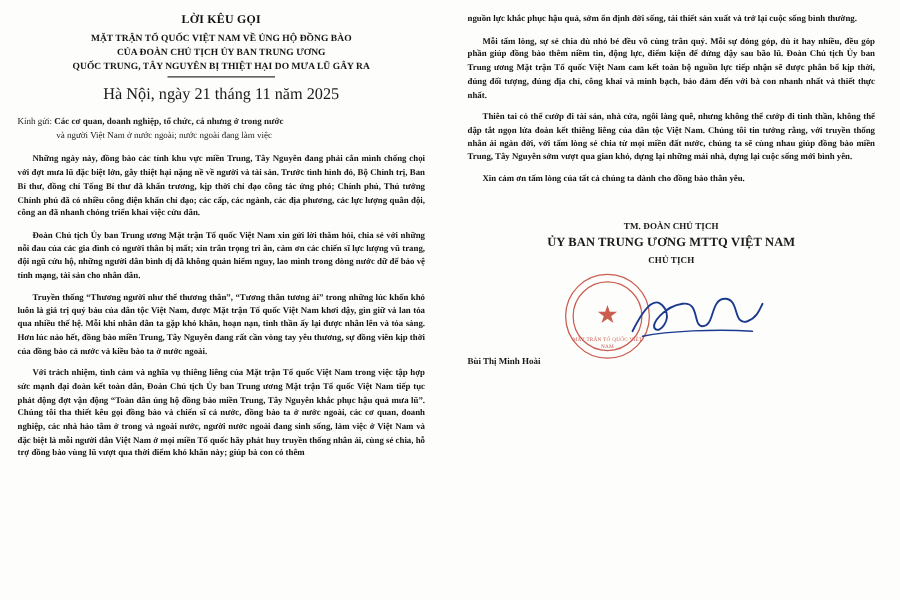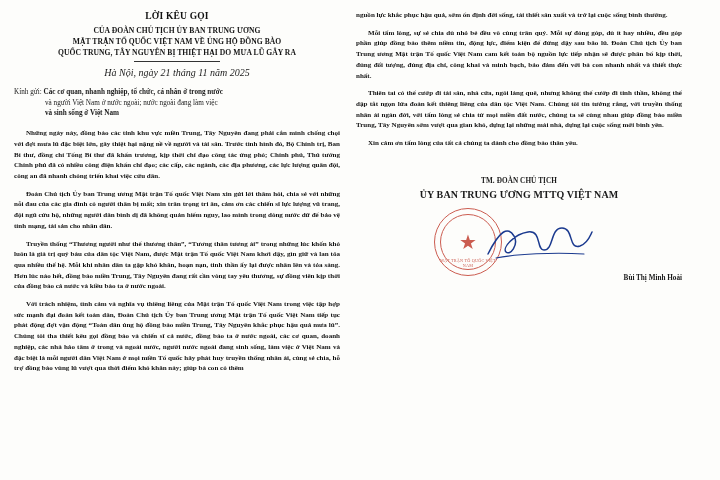--- a/index.html
+++ b/index.html
@@ -15,21 +15,21 @@
     overflow: hidden;
   }
   .page {
     position: relative;
     width: 720px;
     height: 480px;
     background: #fdfdfb;
     box-sizing: border-box;
     padding: 10px 14px 8px 14px;
     display: flex;
-    gap: 10px;
+    gap: 28px;
   }
   .col {
     width: 326px;
     position: relative;
   }
   .col.left { padding-right: 4px; }
   .col.right { padding-left: 2px; }
 
   
   .header {
@@ -51,22 +51,21 @@
     letter-spacing: 0.05px;
   }
   .rule {
     width: 86px;
     height: 1px;
     background: #333;
     margin: 3px auto 4px auto;
   }
   .dateline {
     text-align: center;
-    font-style: italic;
-    font-size: 10px;
+    font-size: 13px;
     margin: 5px 0 9px 0;
     color: #1b1b1b;
   }
 
   
   .recipient {
     font-size: 7.2px;
     line-height: 1.5;
     margin-bottom: 9px;
   }
@@ -154,63 +153,63 @@
   .signature {
     position: absolute;
     left: 128px;
     top: 18px;
     width: 112px;
     height: 44px;
   }
   .sign-name {
     font-weight: bold;
     font-size: 7.2px;
-    text-align: right;
+    text-align: left;
     margin-top: -2px;
   }
 </style>
 </head>
 <body>
 
 <div class="page">
 
   <div class="col left">
 
     <div class="header">
       <div class="title-main">LỜI KÊU GỌI</div>
+      <div class="title-sub">MẶT TRẬN TỔ QUỐC VIỆT NAM VỀ ỦNG HỘ ĐỒNG BÀO</div>
       <div class="title-sub">CỦA ĐOÀN CHỦ TỊCH ỦY BAN TRUNG ƯƠNG</div>
-      <div class="title-sub">MẶT TRẬN TỔ QUỐC VIỆT NAM VỀ ỦNG HỘ ĐỒNG BÀO</div>
       <div class="title-sub">QUỐC TRUNG, TÂY NGUYÊN BỊ THIỆT HẠI DO MƯA LŨ GÂY RA</div>
       <div class="rule"></div>
     </div>
 
     <div class="dateline">Hà Nội, ngày 21 tháng 11 năm 2025</div>
 
     <div class="recipient">
       <span class="lbl">Kính gửi:</span>
-      <span class="who">Các cơ quan, nhanh nghiệp, tổ chức, cá nhân ở trong nước</span>
+      <span class="who">Các cơ quan, doanh nghiệp, tổ chức, cá nhưng ở trong nước</span>
       <span class="line2">và người Việt Nam ở nước ngoài; nước ngoài đang làm việc</span>
-      <span class="line3">và sinh sống ở Việt Nam</span>
     </div>
 
     <p class="para">Những ngày này, đồng bào các tỉnh khu vực miền Trung, Tây Nguyên đang phải cắn mình chống chọi với đợt mưa lũ đặc biệt lớn, gây thiệt hại nặng nề về người và tài sản. Trước tình hình đó, Bộ Chính trị, Ban Bí thư, đồng chí Tổng Bí thư đã khẩn trương, kịp thời chỉ đạo công tác ứng phó; Chính phủ, Thủ tướng Chính phủ đã có nhiều công điện khẩn chỉ đạo; các cấp, các ngành, các địa phương, các lực lượng quân đội, công an đã nhanh chóng triển khai việc cứu dân.</p>
     <p class="para">Đoàn Chủ tịch Ủy ban Trung ương Mặt trận Tổ quốc Việt Nam xin gửi lời thăm hỏi, chia sẻ với những nỗi đau của các gia đình có người thân bị mất; xin trân trọng tri ân, cảm ơn các chiến sĩ lực lượng vũ trang, đội ngũ cứu hộ, những người dân bình dị đã không quản hiểm nguy, lao mình trong dòng nước dữ để bảo vệ tính mạng, tài sản cho nhân dân.</p>
     <p class="para">Truyền thống “Thương người như thể thương thân”, “Tương thân tương ái” trong những lúc khốn khó luôn là giá trị quý báu của dân tộc Việt Nam, được Mặt trận Tổ quốc Việt Nam khơi dậy, gìn giữ và lan tỏa qua nhiều thế hệ. Mỗi khi nhân dân ta gặp khó khăn, hoạn nạn, tinh thần ấy lại được nhân lên và tỏa sáng. Hơn lúc nào hết, đồng bào miền Trung, Tây Nguyên đang rất cần vòng tay yêu thương, sự đồng viên kịp thời của đồng bào cả nước và kiều bào ta ở nước ngoài.</p>
     <p class="para">Với trách nhiệm, tình cảm và nghĩa vụ thiêng liêng của Mặt trận Tổ quốc Việt Nam trong việc tập hợp sức mạnh đại đoàn kết toàn dân, Đoàn Chủ tịch Ủy ban Trung ương Mặt trận Tổ quốc Việt Nam tiếp tục phát động đợt vận động “Toàn dân ủng hộ đồng bào miền Trung, Tây Nguyên khắc phục hậu quả mưa lũ”. Chúng tôi tha thiết kêu gọi đồng bào và chiến sĩ cả nước, đồng bào ta ở nước ngoài, các cơ quan, doanh nghiệp, các nhà hảo tâm ở trong và ngoài nước, người nước ngoài đang sinh sống, làm việc ở Việt Nam và đặc biệt là mỗi người dân Việt Nam ở mọi miền Tổ quốc hãy phát huy truyền thống nhân ái, cùng sẻ chia, hỗ trợ đồng bào vùng lũ vượt qua thời điểm khó khăn này; giúp bà con có thêm</p>
   </div>
 
   <div class="col right">
     <p class="para noindent">nguồn lực khắc phục hậu quả, sớm ổn định đời sống, tái thiết sản xuất và trở lại cuộc sống bình thường.</p>
     <p class="para">Mỗi tấm lòng, sự sẻ chia dù nhỏ bé đều vô cùng trân quý. Mỗi sự đóng góp, dù ít hay nhiều, đều góp phần giúp đồng bào thêm niềm tin, động lực, điểm kiện để đứng dậy sau bão lũ. Đoàn Chủ tịch Ủy ban Trung ương Mặt trận Tổ quốc Việt Nam cam kết toàn bộ nguồn lực tiếp nhận sẽ được phân bổ kịp thời, đúng đối tượng, đúng địa chỉ, công khai và minh bạch, bảo đảm đến với bà con nhanh nhất và thiết thực nhất.</p>
     <p class="para">Thiên tai có thể cướp đi tài sản, nhà cửa, ngôi làng quê, nhưng không thể cướp đi tinh thần, không thể dập tắt ngọn lửa đoàn kết thiêng liêng của dân tộc Việt Nam. Chúng tôi tin tưởng rằng, với truyền thống nhân ái ngàn đời, với tấm lòng sẻ chia từ mọi miền đất nước, chúng ta sẽ cùng nhau giúp đồng bào miền Trung, Tây Nguyên sớm vượt qua gian khó, dựng lại những mái nhà, dựng lại cuộc sống mới bình yên.</p>
     <p class="para">Xin cảm ơn tấm lòng của tất cả chúng ta dành cho đồng bào thân yêu.</p>
 
     <div class="sign">
       <div class="sign-l1">TM. ĐOÀN CHỦ TỊCH</div>
       <div class="sign-l2">ỦY BAN TRUNG ƯƠNG MTTQ VIỆT NAM</div>
+      <div class="sign-l3">CHỦ TỊCH</div>
 
       <div class="stamp-area">
         <div class="stamp">
           <div class="stamp-star">★</div>
           <div class="stamp-txt">MẶT TRẬN TỔ QUỐC VIỆT NAM</div>
         </div>
         <svg class="signature" viewBox="0 0 112 44">
           <path d="M4,34 C16,10 24,6 30,16 C35,25 26,36 22,32 C18,28 30,14 44,12 C58,10 52,30 60,30 C70,30 66,8 78,8 C90,8 84,30 96,26 C104,23 106,16 108,12" fill="none" stroke="#1b3a8f" stroke-width="1.5" stroke-linecap="round"></path>
           <path d="M12,38 C32,34 70,32 100,34" fill="none" stroke="#1b3a8f" stroke-width="1.1" stroke-linecap="round"></path>
         </svg>

